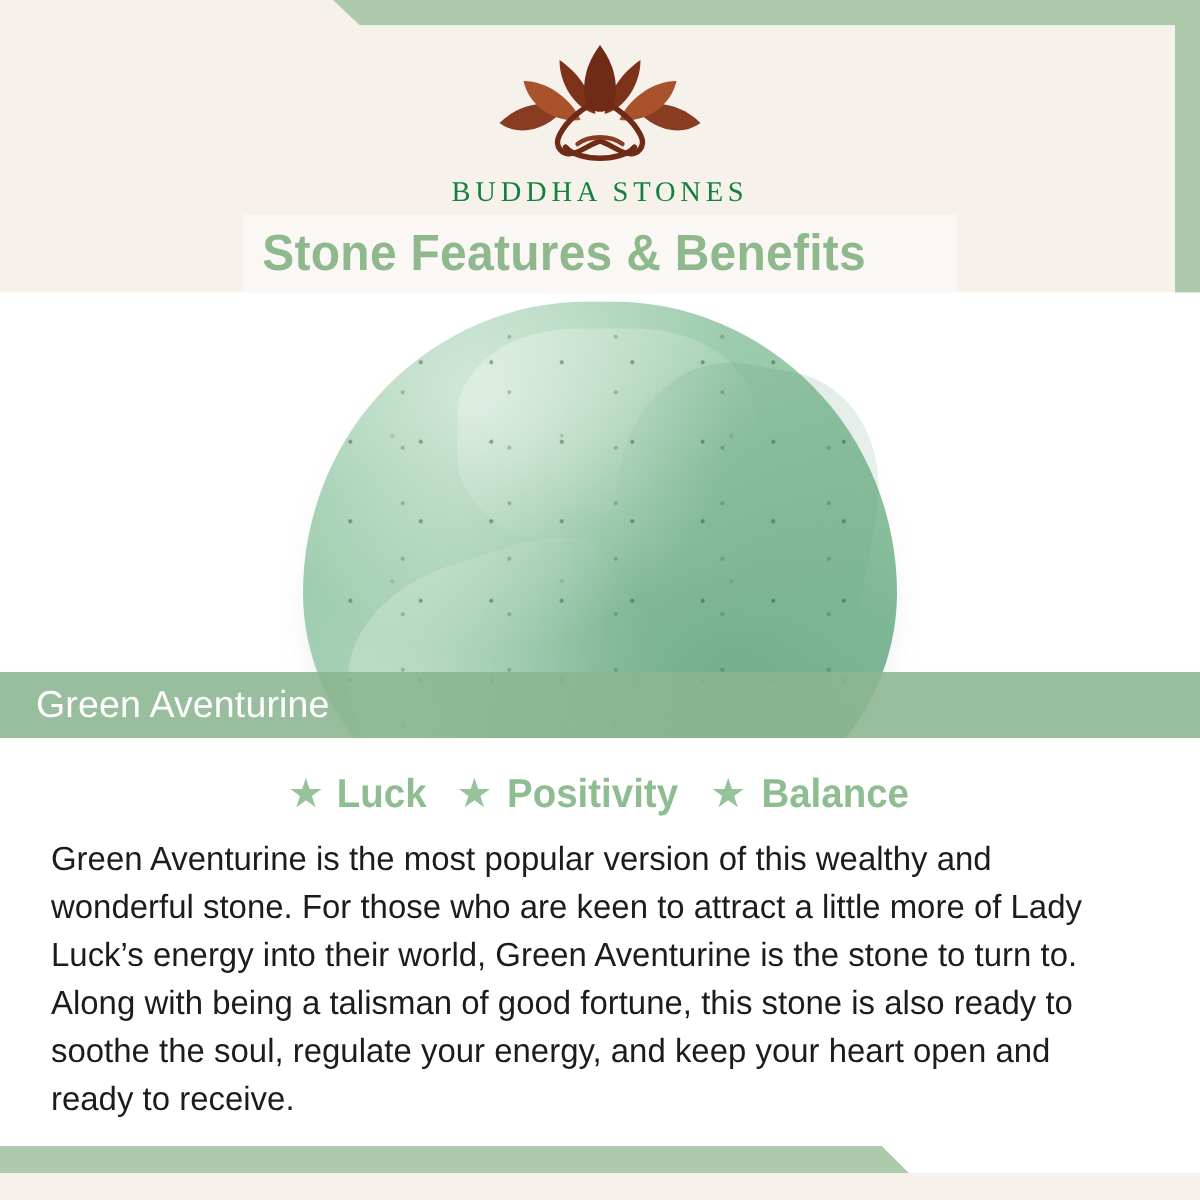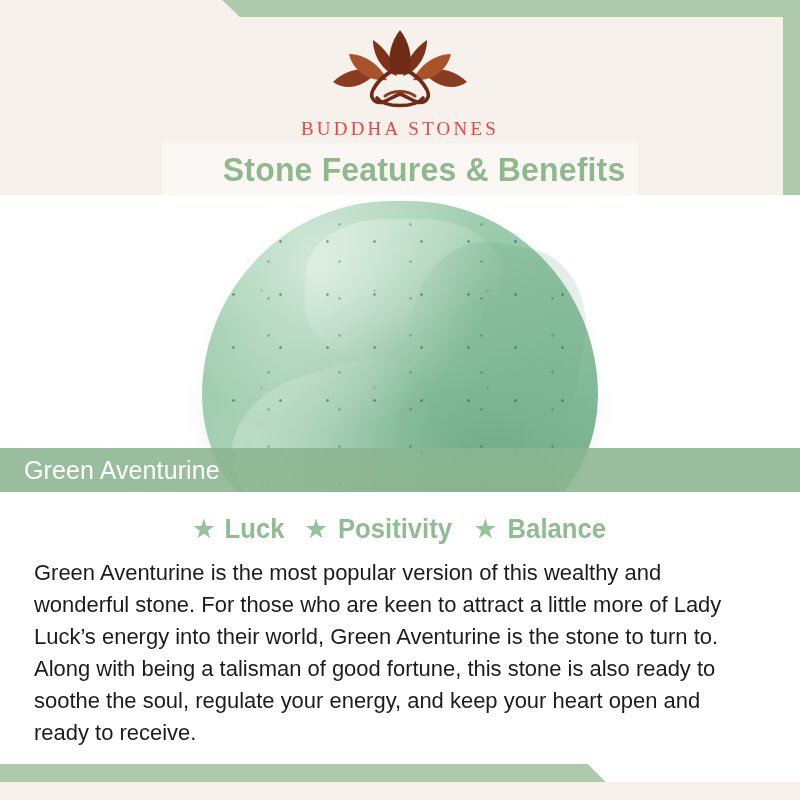--- a/index.html
+++ b/index.html
@@ -69,21 +69,21 @@
   
   .title-banner {
     position: absolute;
     left: 162px;
     top: 143px;
     width: 476px;
     height: 52px;
     background: #fbf7f4;
     display: flex;
     align-items: center;
-    justify-content: flex-end;
+    justify-content: flex-start;
     z-index: 6;
   }
   .title-text {
     font-family: "Liberation Sans Narrow", "Liberation Sans", sans-serif;
     font-weight: bold;
     font-size: 34px;
     letter-spacing: 0.2px;
     color: #8fb98d;
     white-space: nowrap;
     transform: scaleX(0.94);
@@ -98,21 +98,21 @@
     flex-direction: column;
     align-items: center;
     z-index: 5;
   }
   .logo-mark { width: 170px; height: 92px; display:block; }
   .logo-word {
     margin-top: 2px;
     font-family: "Liberation Serif", serif;
     font-size: 19px;
     letter-spacing: 3.2px;
-    color: #ef4444;
+    color: #15803d;
     font-weight: normal;
   }
 
   
   .photo {
     position: absolute;
     left: 0;
     top: 195px;
     width: 800px;
     height: 300px;

